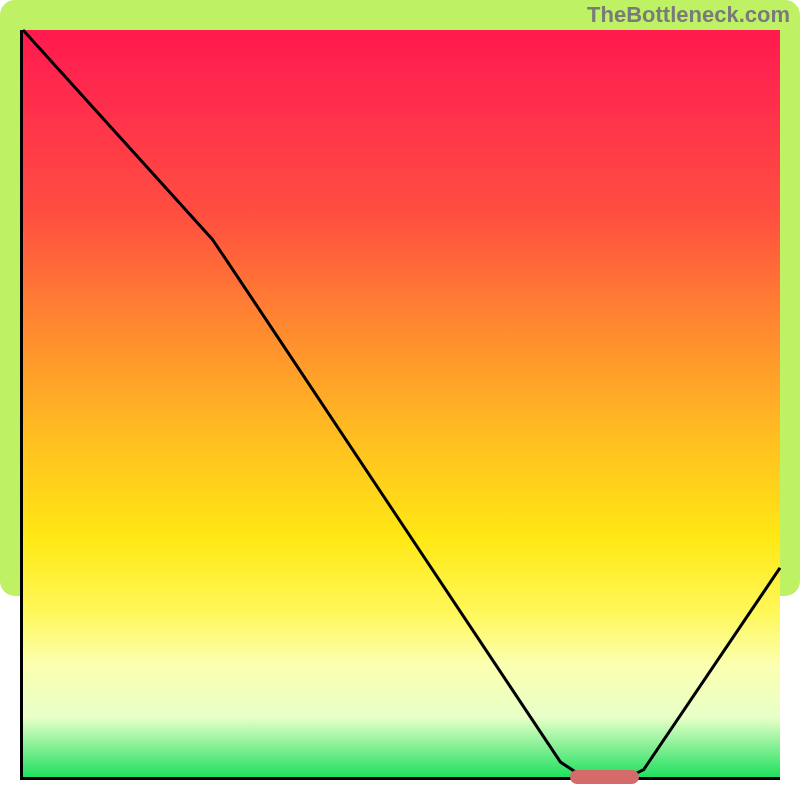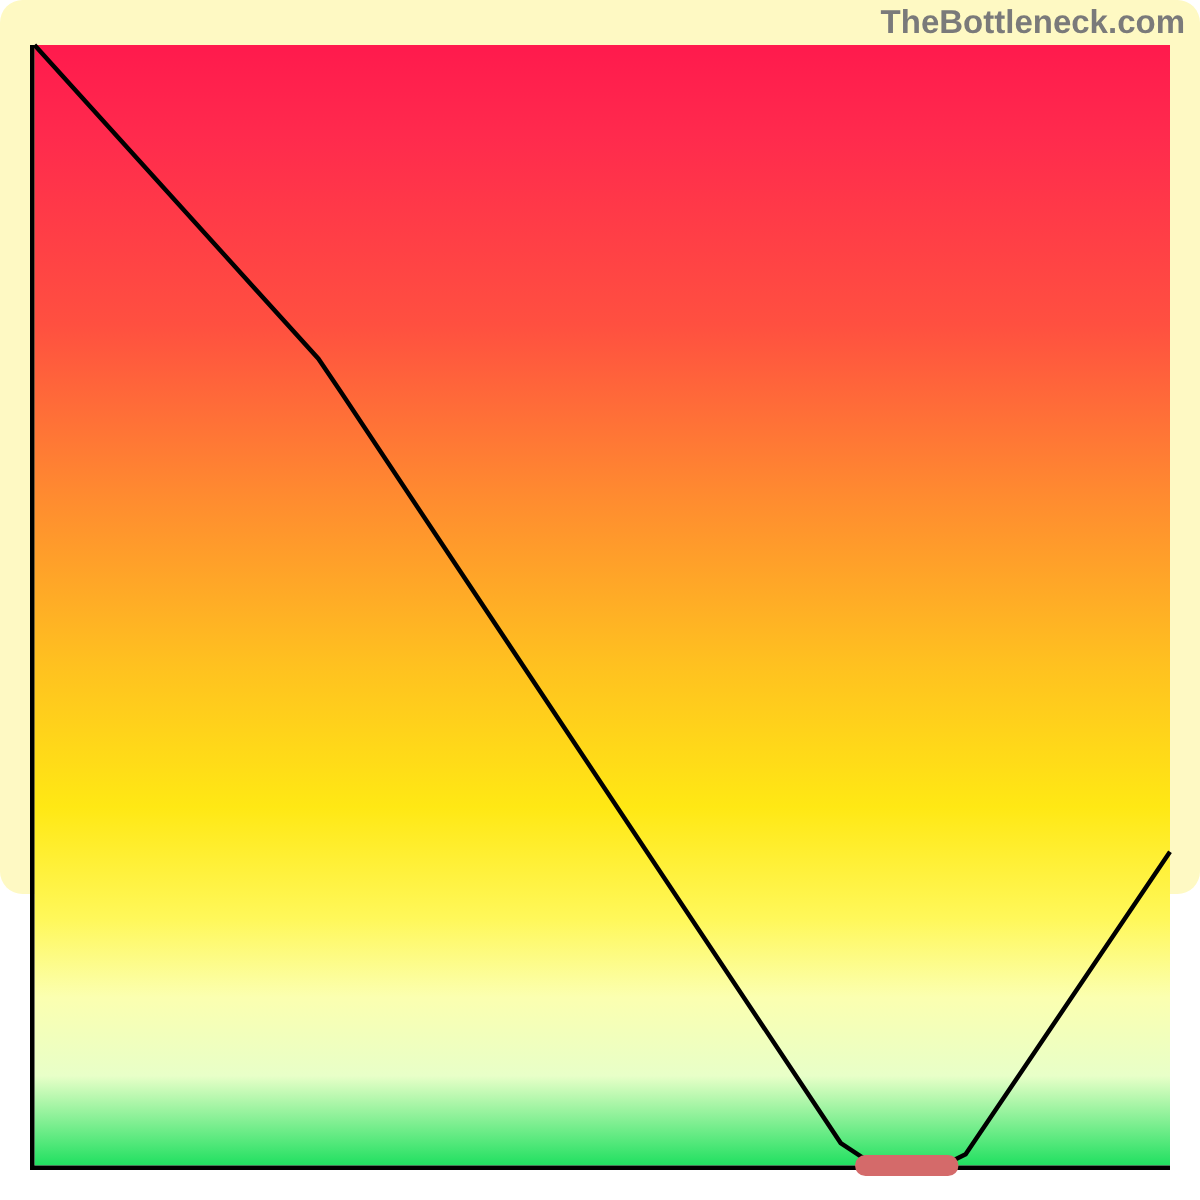--- a/index.html
+++ b/index.html
@@ -1,20 +1,20 @@
 <!DOCTYPE html>
 <html><head>
 <meta charset="utf-8">
 <style>
   * { margin: 0; padding: 0; box-sizing: border-box; }
   html, body { width: 800px; height: 800px; overflow: hidden; }
   .outer {
     width: 800px;
     height: 596px;
-    background: #fef9c3;
+    background: #bef264;
     position: relative;
     border-radius: 15px;
   }
   .watermark {
     position: absolute;
     top: 2px;
     right: 10px;
     font-family: Arial, Helvetica, sans-serif;
     font-size: 22px;
     font-weight: bold;

